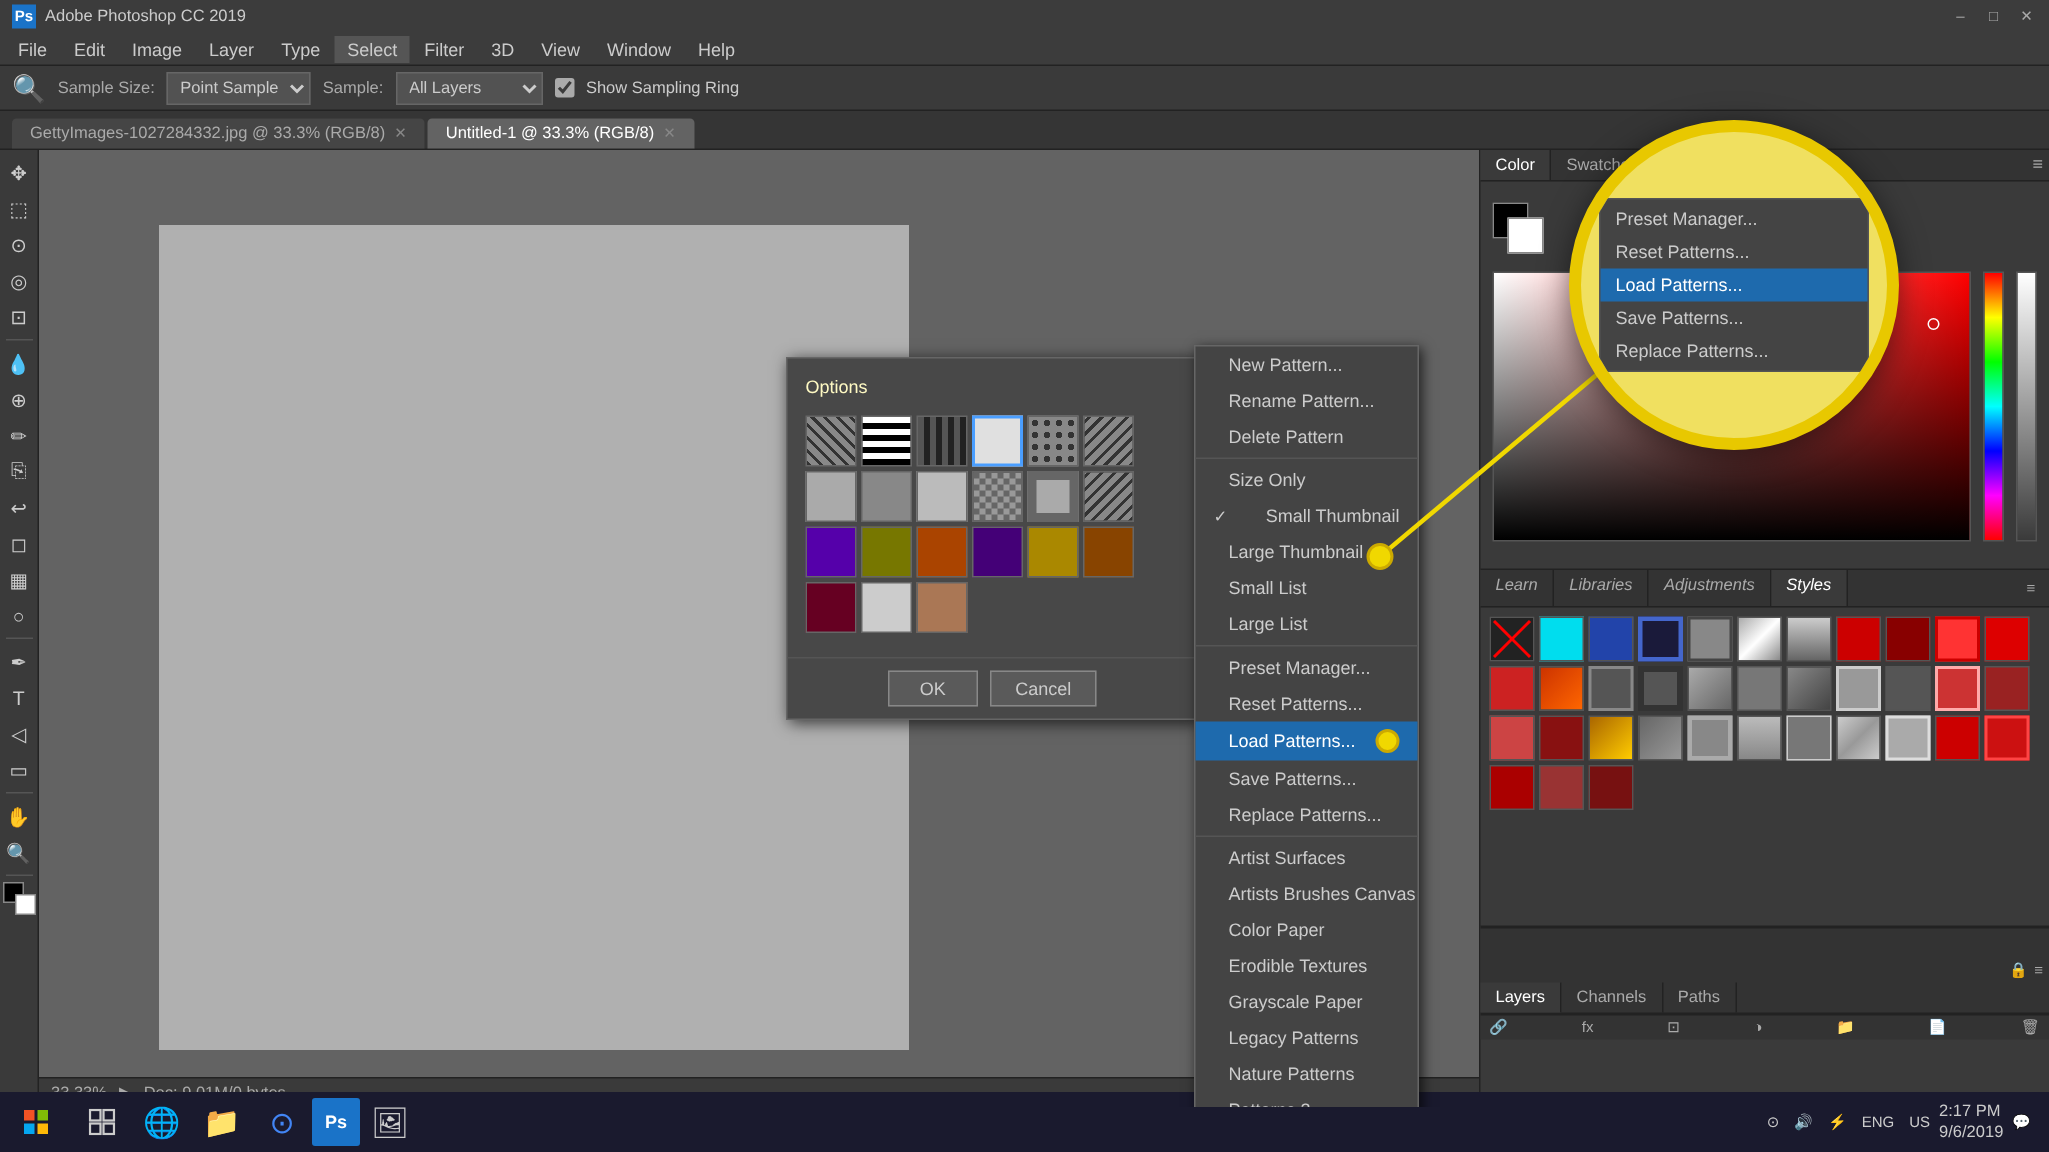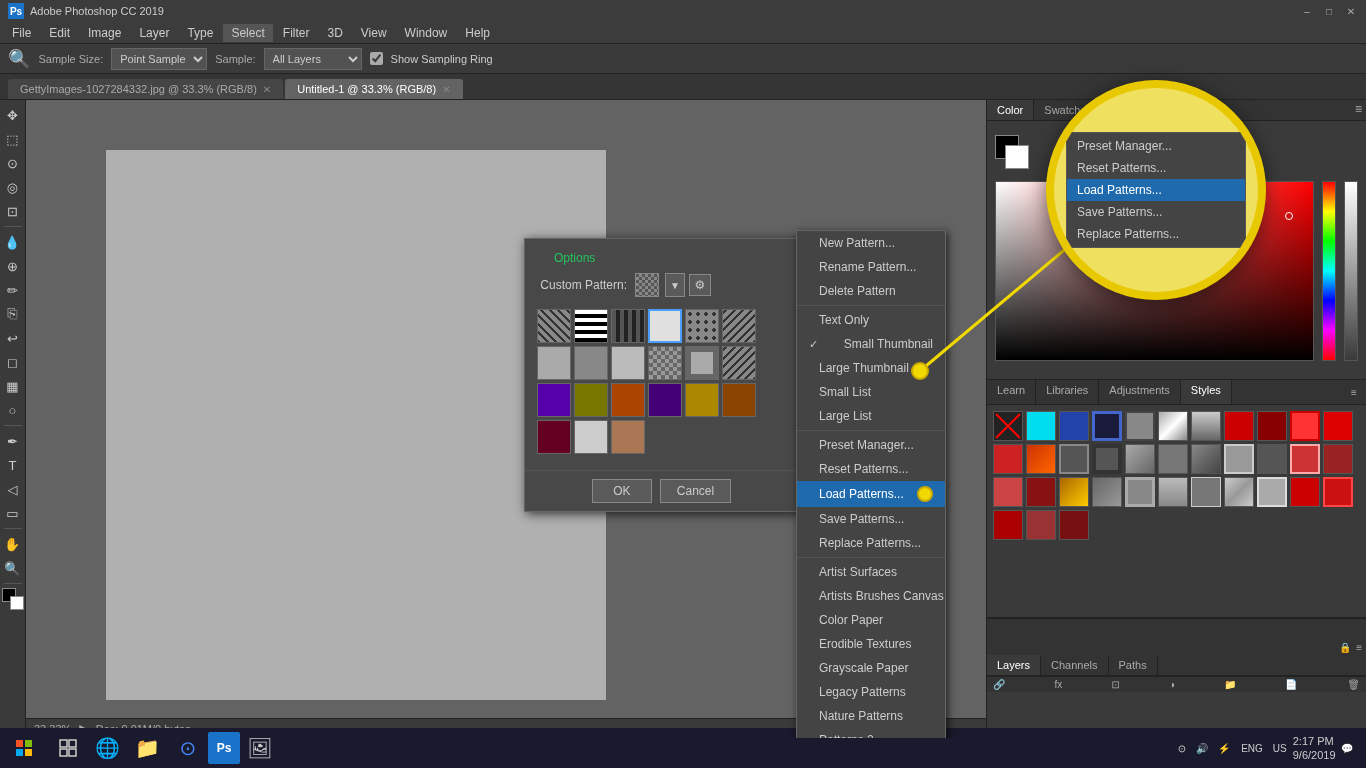--- a/index.html
+++ b/index.html
@@ -58,21 +58,21 @@
     #fg-color { width: 24px; height: 24px; background: #000; border: 1px solid #888; position: absolute; top: 0; left: 0; }
     #bg-color { width: 24px; height: 24px; background: #fff; border: 1px solid #888; position: absolute; bottom: 0; right: 0; }
 
     #color-gradient { flex: 1; height: 180px; background: linear-gradient(to bottom, transparent, black), linear-gradient(to right, white, red); position: relative; border: 1px solid #555; }
     #color-gradient-circle { width: 8px; height: 8px; border: 1px solid white; border-radius: 50%; position: absolute; top: 30px; right: 20px; }
     #hue-strip { width: 14px; height: 180px; background: linear-gradient(to bottom, red, yellow, lime, cyan, blue, magenta, red); border: 1px solid #555; margin-left: 4px; }
     #alpha-strip { width: 14px; height: 180px; background: linear-gradient(to bottom, white, transparent); border: 1px solid #555; margin-left: 4px; }
     #gradient-row { display: flex; gap: 4px; }
 
     
-    #styles-panel { flex: 1; border-bottom: 1px solid #222; }
+    #styles-panel { flex: 1; border-bottom: 1px solid #222; font-style: italic; }
     #styles-panel-tabs { display: flex; background: #333; border-bottom: 1px solid #222; justify-content: space-between; }
     #styles-panel-tabs-left { display: flex; }
     .styles-tab { padding: 4px 10px; font-size: 11px; color: #aaa; cursor: pointer; border-right: 1px solid #222; }
     .styles-tab.active { background: #3a3a3a; color: #fff; }
     #styles-panel-options { padding: 4px; display: flex; gap: 2px; }
     .panel-opt-btn { width: 16px; height: 16px; display: flex; align-items: center; justify-content: center; color: #aaa; font-size: 10px; cursor: pointer; }
 
     #styles-grid { padding: 6px; display: flex; flex-wrap: wrap; gap: 3px; }
     .style-swatch { width: 30px; height: 30px; border: 1px solid #555; cursor: pointer; }
 
@@ -283,29 +283,21 @@
       <div style="width:14px;height:14px;background:#fff;border:1px solid #888;position:absolute;bottom:0;right:0;"></div>
     </div>
   </div>
 
   <div id="canvas-area">
     <div id="canvas-content"></div>
 
     <div id="fill-dialog">
       <div id="fill-dialog-body">
         <div class="dialog-row">
-          <span style="font-size:12px;color:#22c55e;margin-left:17px;">Options</span>
-        </div>
-        <div class="dialog-row">
-          <span class="dialog-label">Custom Pattern:</span>
-          <div class="custom-pattern-row">
-            <div class="pattern-preview"></div>
-            <div class="pattern-dropdown">▼</div>
-          </div>
-          <div class="gear-btn" style="margin-left:4px;">⚙</div>
+          <span style="font-size:12px;color:#fef9c3;">Options</span>
         </div>
 
         <div style="padding: 4px 0;">
           <div id="pattern-grid-row1">
             <div class="pattern-thumb pt-diagonal"></div>
             <div class="pattern-thumb pt-stripe"></div>
             <div class="pattern-thumb pt-dash"></div>
             <div class="pattern-thumb pt-white selected"></div>
             <div class="pattern-thumb pt-dots"></div>
             <div class="pattern-thumb pt-diagb"></div>
@@ -337,21 +329,21 @@
         <button class="dialog-btn">OK</button>
         <button class="dialog-btn">Cancel</button>
       </div>
     </div>
 
     <div id="context-menu">
       <div class="ctx-item no-check">New Pattern...</div>
       <div class="ctx-item no-check">Rename Pattern...</div>
       <div class="ctx-item no-check">Delete Pattern</div>
       <div class="ctx-separator"></div>
-      <div class="ctx-item no-check">Text Only</div>
+      <div class="ctx-item no-check">Size Only</div>
       <div class="ctx-item checked">Small Thumbnail</div>
       <div class="ctx-item no-check">Large Thumbnail</div>
       <div class="ctx-item no-check">Small List</div>
       <div class="ctx-item no-check">Large List</div>
       <div class="ctx-separator"></div>
       <div class="ctx-item no-check">Preset Manager...</div>
       <div class="ctx-item no-check">Reset Patterns...</div>
       <div class="ctx-item no-check active" style="background:#1e6aad;color:#fff; display:flex; align-items:center; justify-content:space-between;">
         <span>Load Patterns...</span>
         <span style="width:16px;height:16px;background:#f0d800;border-radius:50%;display:inline-block;border:2px solid #ccaa00;"></span>

